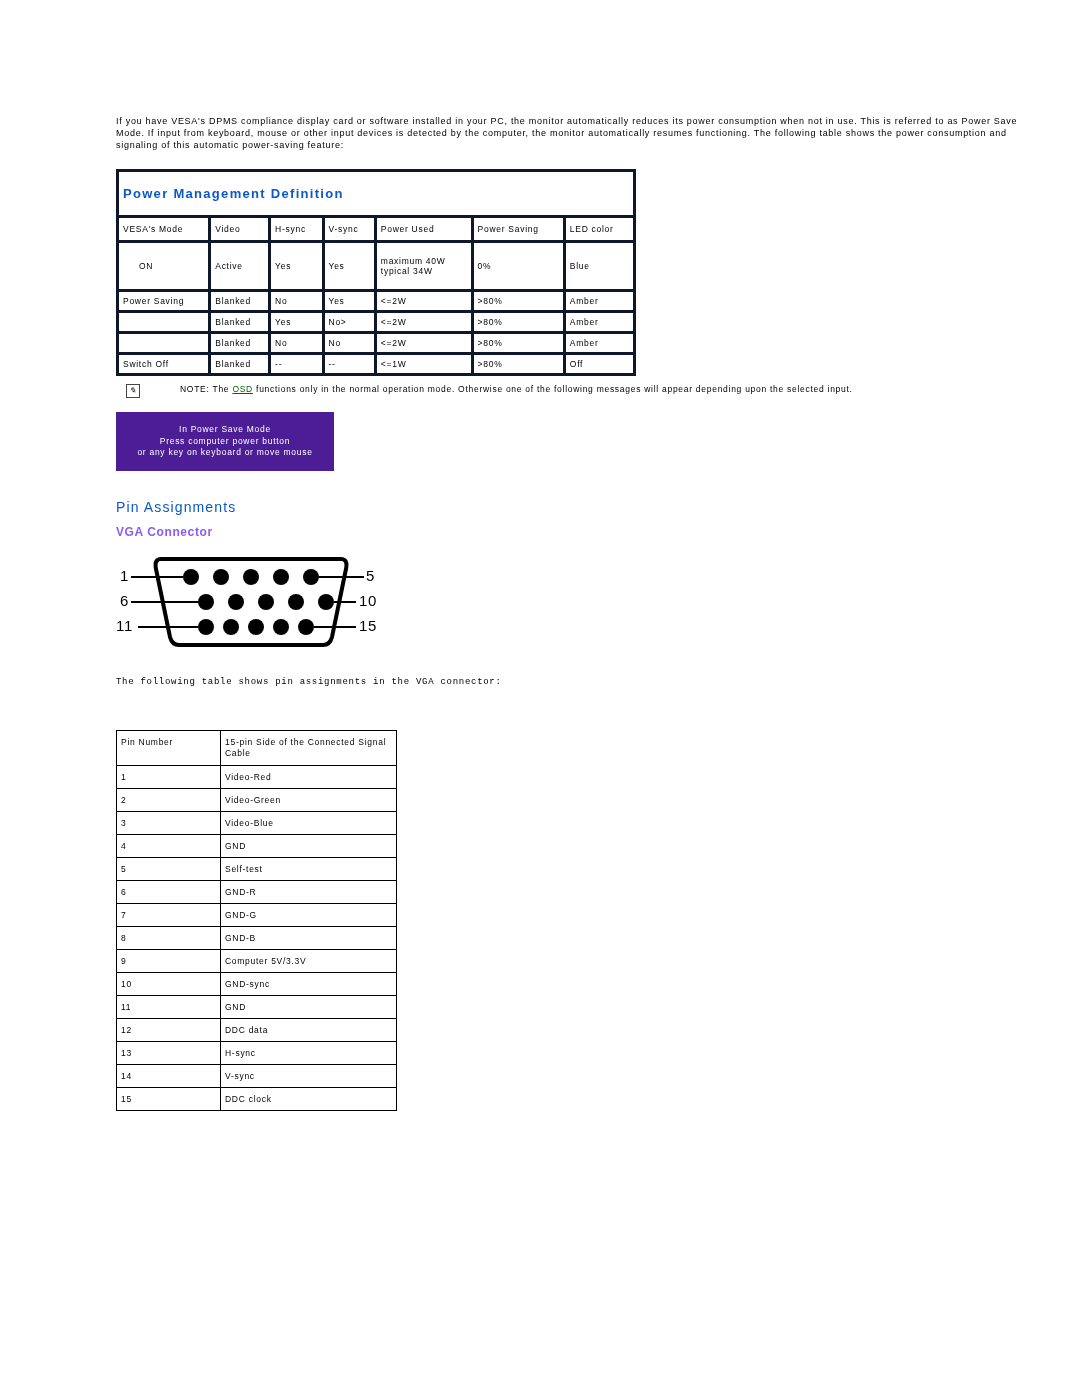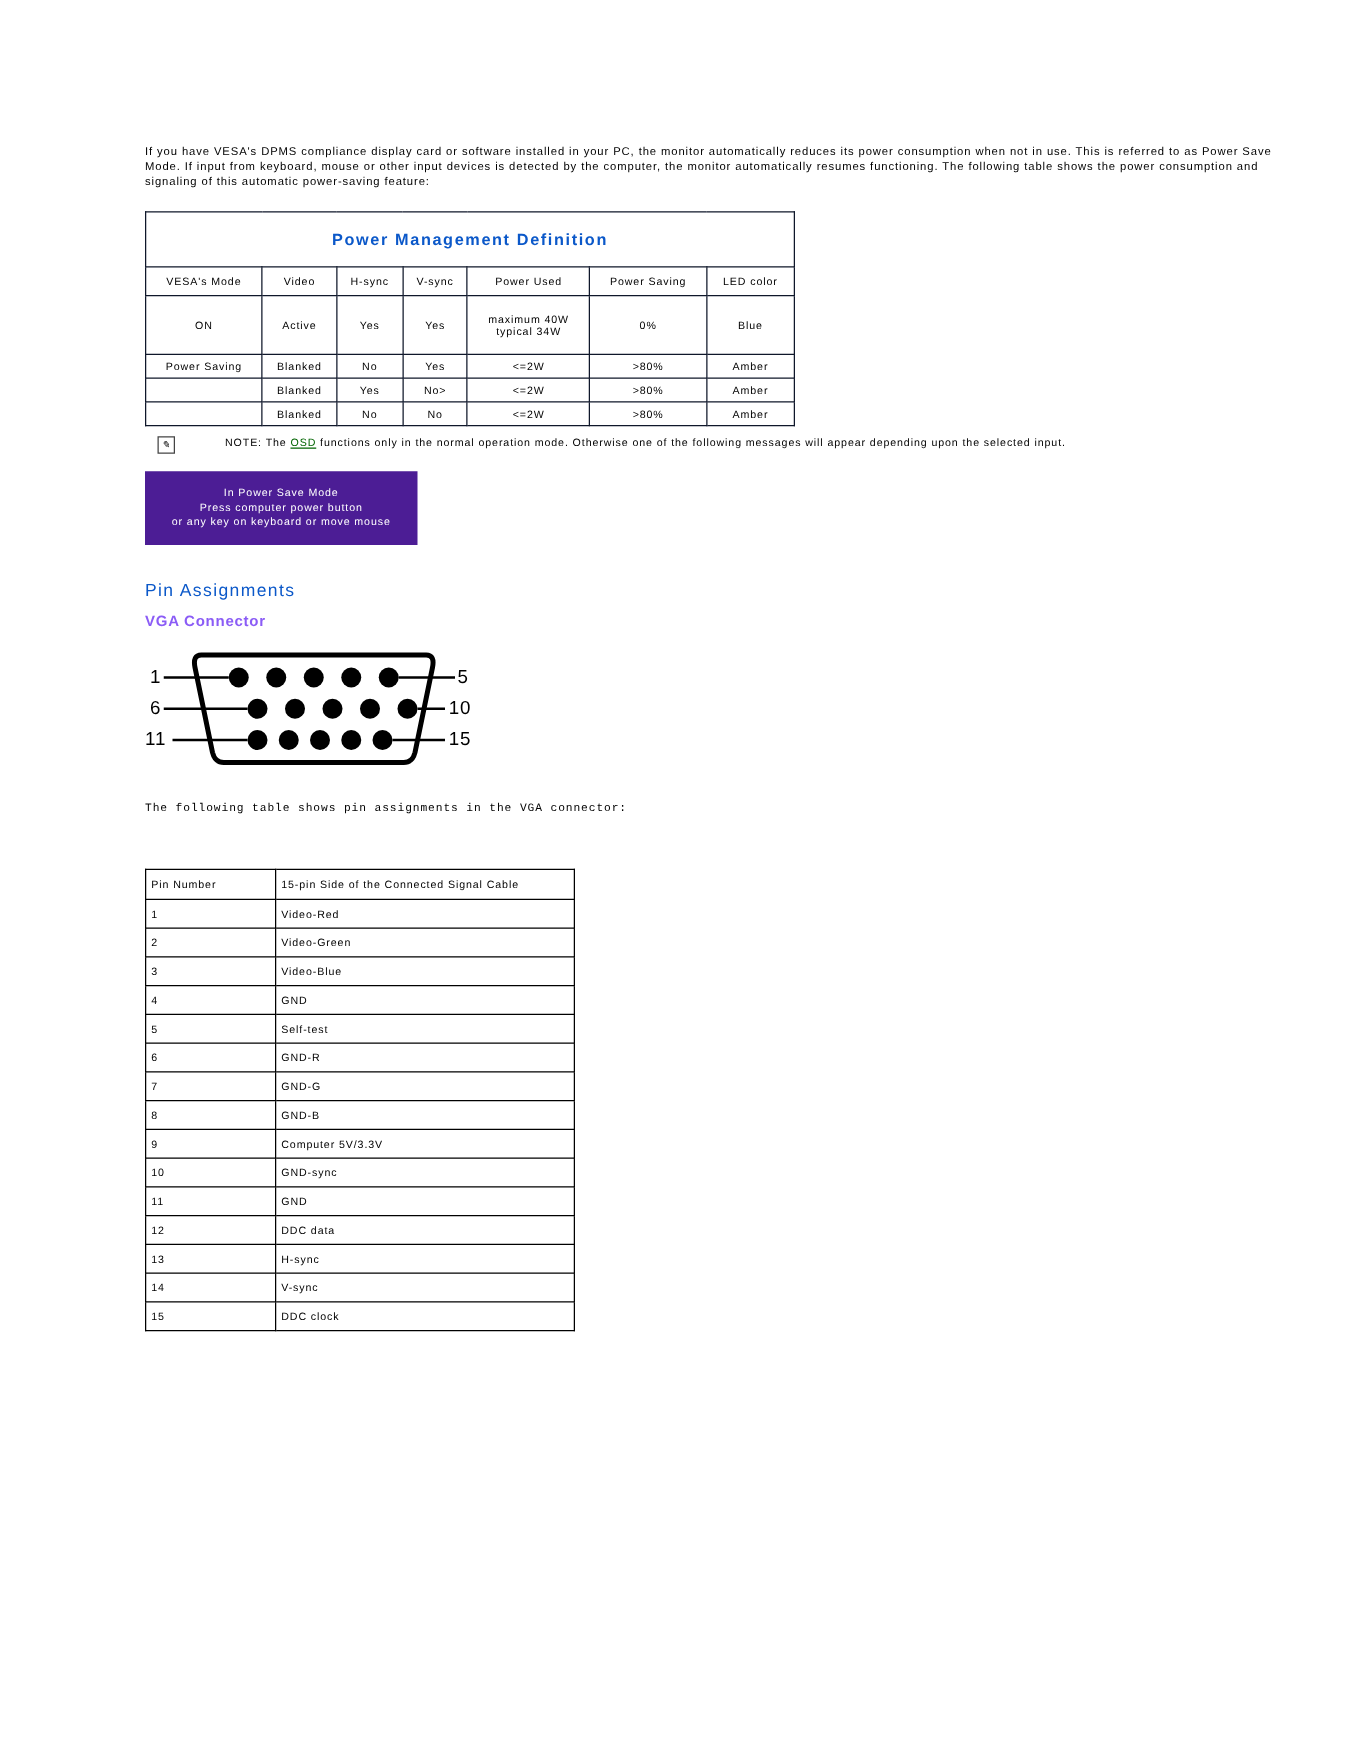--- a/index.html
+++ b/index.html
@@ -19,23 +19,22 @@
     font-size: 9px;
     line-height: 1.35;
     margin-bottom: 18px;
   }
   .pm-table {
     border-collapse: collapse;
     width: 520px;
     margin-bottom: 8px;
   }
   .pm-table td, .pm-table th {
-    border: 1px solid #0f172a;
+    border: 3px solid #0f172a;
     font-size: 8.5px;
-    text-align: center;
     padding: 4px 4px;
     font-weight: normal;
     vertical-align: middle;
   }
   .pm-table .title-row td {
     color: #0b58c9;
     font-weight: bold;
     font-size: 13px;
     padding: 14px 4px;
     letter-spacing: 0.1em;
@@ -84,21 +83,21 @@
   .h-sub {
     color: #8b5cf6;
     font-weight: bold;
     font-size: 12px;
     margin: 4px 0 8px 0;
     letter-spacing: 0.05em;
   }
   .vga-svg { width: 260px; height: 110px; margin-bottom: 12px; }
   .pin-table {
     border-collapse: collapse;
-    width: 344px;
+    width: 281px;
     margin-top: 43px;
   }
   .pin-table td, .pin-table th {
     border: 1px solid #000;
     font-size: 8.5px;
     text-align: left;
     padding: 6px 4px;
     font-weight: normal;
     vertical-align: top;
   }
@@ -155,20 +154,29 @@
     </tr>
     <tr>
       <td></td>
       <td>Blanked</td>
       <td>No</td>
       <td>No</td>
       <td>&lt;=2W</td>
       <td>&gt;80%</td>
       <td>Amber</td>
     </tr>
+    <tr>
+      <td>Switch Off</td>
+      <td>Blanked</td>
+      <td>--</td>
+      <td>--</td>
+      <td>&lt;=1W</td>
+      <td>&gt;80%</td>
+      <td>Off</td>
+    </tr>
   </tbody>
     </table>
 
   <div class="note-row">
     <span class="note-icon">✎</span>
     <div class="note-text">
       <span>NOTE: The </span><a class="link">OSD</a><span> functions only in the normal operation mode. Otherwise one of the following messages will appear depending upon the selected input.</span>
     </div>
   </div>
 

